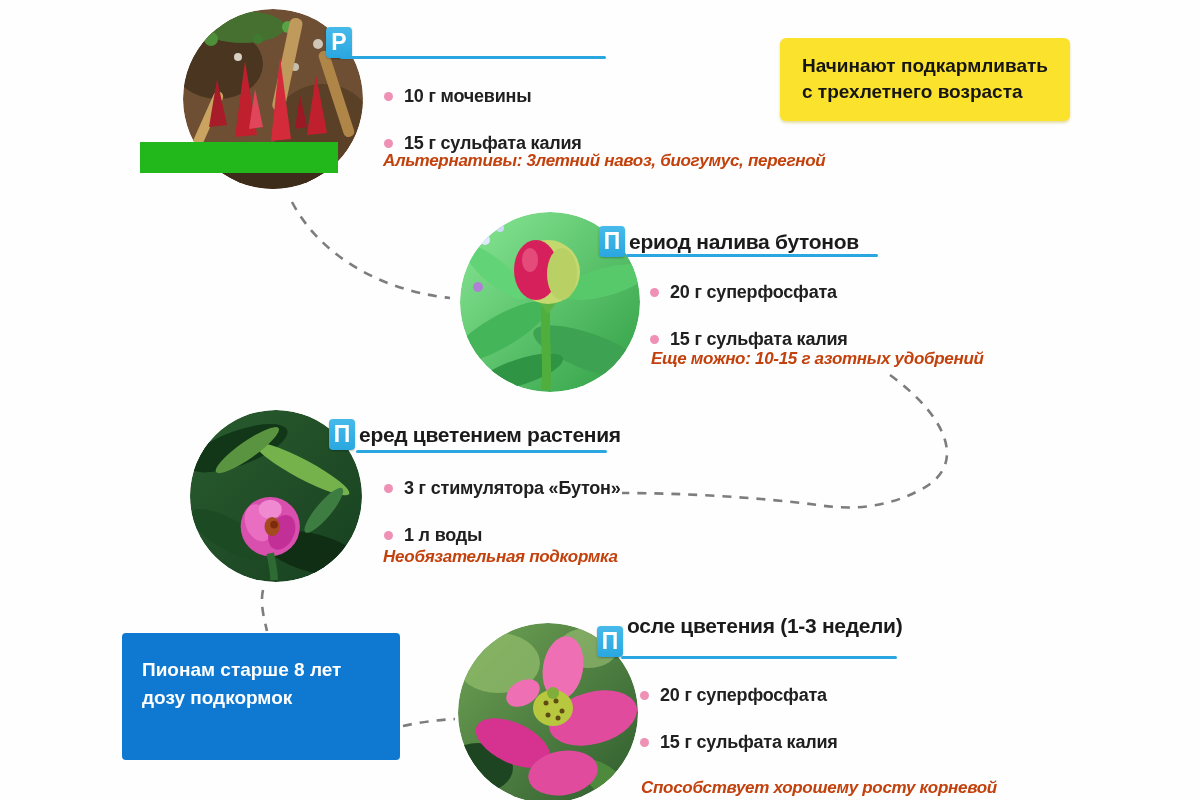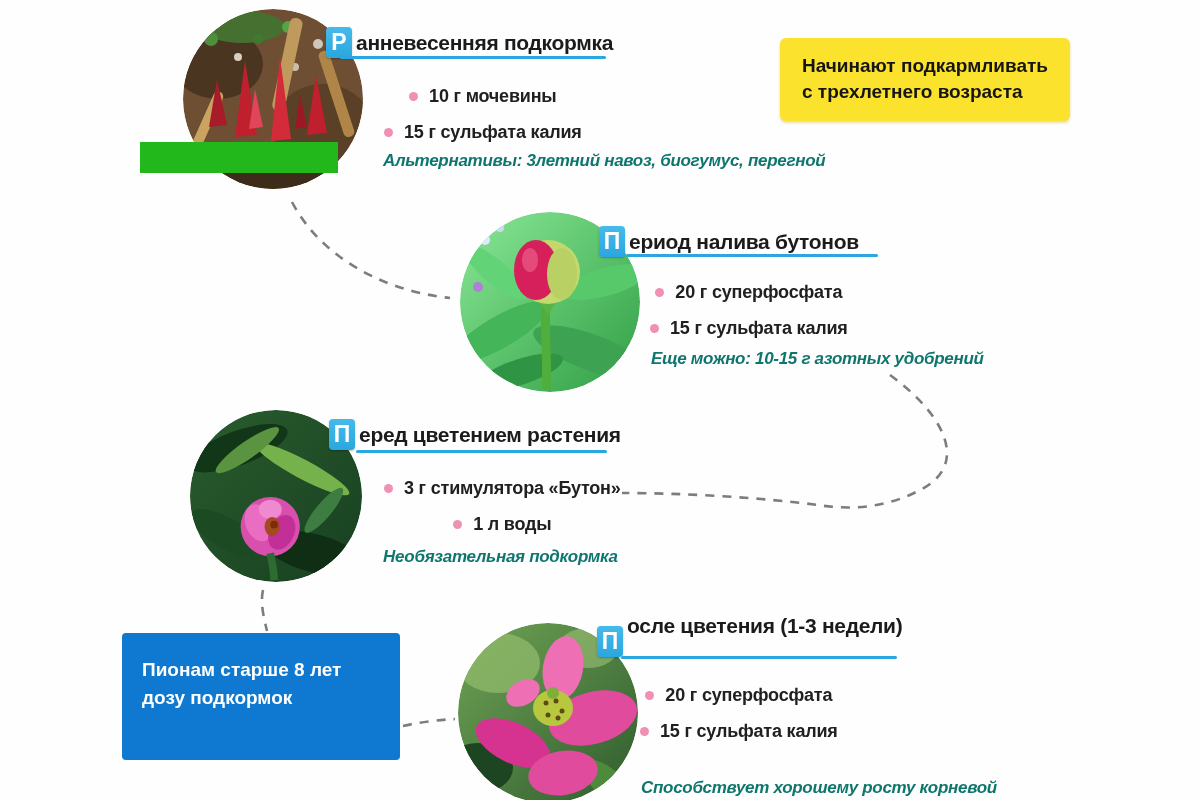--- a/index.html
+++ b/index.html
@@ -18,27 +18,27 @@
     position:absolute;width:26px;height:31px;border-radius:4px;
     background:linear-gradient(180deg,#46baea,var(--accent-blue,#2aa7e0));
     color:#fff;font-weight:bold;font-size:23px;line-height:31px;text-align:center;
     box-shadow:0 1px 2px rgba(0,0,0,.25);
   }
   .htext{
     position:absolute;height:31px;line-height:31px;
     font-size:21px;font-weight:bold;letter-spacing:-0.3px;color:#1b1b1b;white-space:nowrap;
   }
   .hline{position:absolute;height:3px;background:var(--accent-blue,#2aa7e0);border-radius:2px;}
-  .bullets{position:absolute;display:flex;flex-direction:column;gap:15px;align-items:center;}
+  .bullets{position:absolute;display:flex;flex-direction:column;gap:26px;}
   .brow{display:flex;align-items:center;white-space:nowrap;}
   .dot{width:9px;height:9px;border-radius:50%;background:var(--bullet-pink,#ef91b5);margin-right:11px;flex:0 0 auto;}
   .btext{font-size:18px;font-weight:bold;letter-spacing:-0.2px;color:#202020;}
   .note{
     position:absolute;font-size:17px;font-style:italic;font-weight:bold;
-    letter-spacing:-0.3px;color:#0f766e;line-height:23px;white-space:nowrap;
+    letter-spacing:-0.3px;color:#c2410c;line-height:23px;white-space:nowrap;
   }
   .note.wrap{white-space:normal;width:380px;margin-top:32px;}
   .callout-yellow{
     position:absolute;left:780px;top:38px;width:290px;height:83px;
     background:var(--yellow-bg,#fbe22c);border-radius:6px;
     padding:15px 0 0 22px;box-sizing:border-box;
     font-size:19px;font-weight:bold;line-height:26px;color:#151515;
     box-shadow:0 2px 3px rgba(180,160,0,.35);
   }
   .callout-blue{
@@ -181,21 +181,20 @@
         <circle cx="88" cy="80" r="2.5" fill="#5f4a14"></circle>
         <circle cx="98" cy="78" r="2.5" fill="#5f4a14"></circle>
         <circle cx="104" cy="88" r="2.5" fill="#5f4a14"></circle>
         <circle cx="90" cy="92" r="2.5" fill="#5f4a14"></circle>
         <circle cx="100" cy="95" r="2.5" fill="#5f4a14"></circle>
       </g>
     </svg>
   </div>
 
   <div class="letterbox" style="left:326px;top:27px;">Р</div>
-  <div class="htext" style="left:356px;top:27px;">анневесенняя подкормка</div>
   <div class="hline" style="left:340px;top:56px;width:266px;"></div>
   <div class="bullets" style="left:384px;top:86px;">
     <div class="brow">
         <span class="dot"></span>
         <span class="btext">10 г мочевины</span>
       </div>
     <div class="brow">
         <span class="dot"></span>
         <span class="btext">15 г сульфата калия</span>
       </div>

